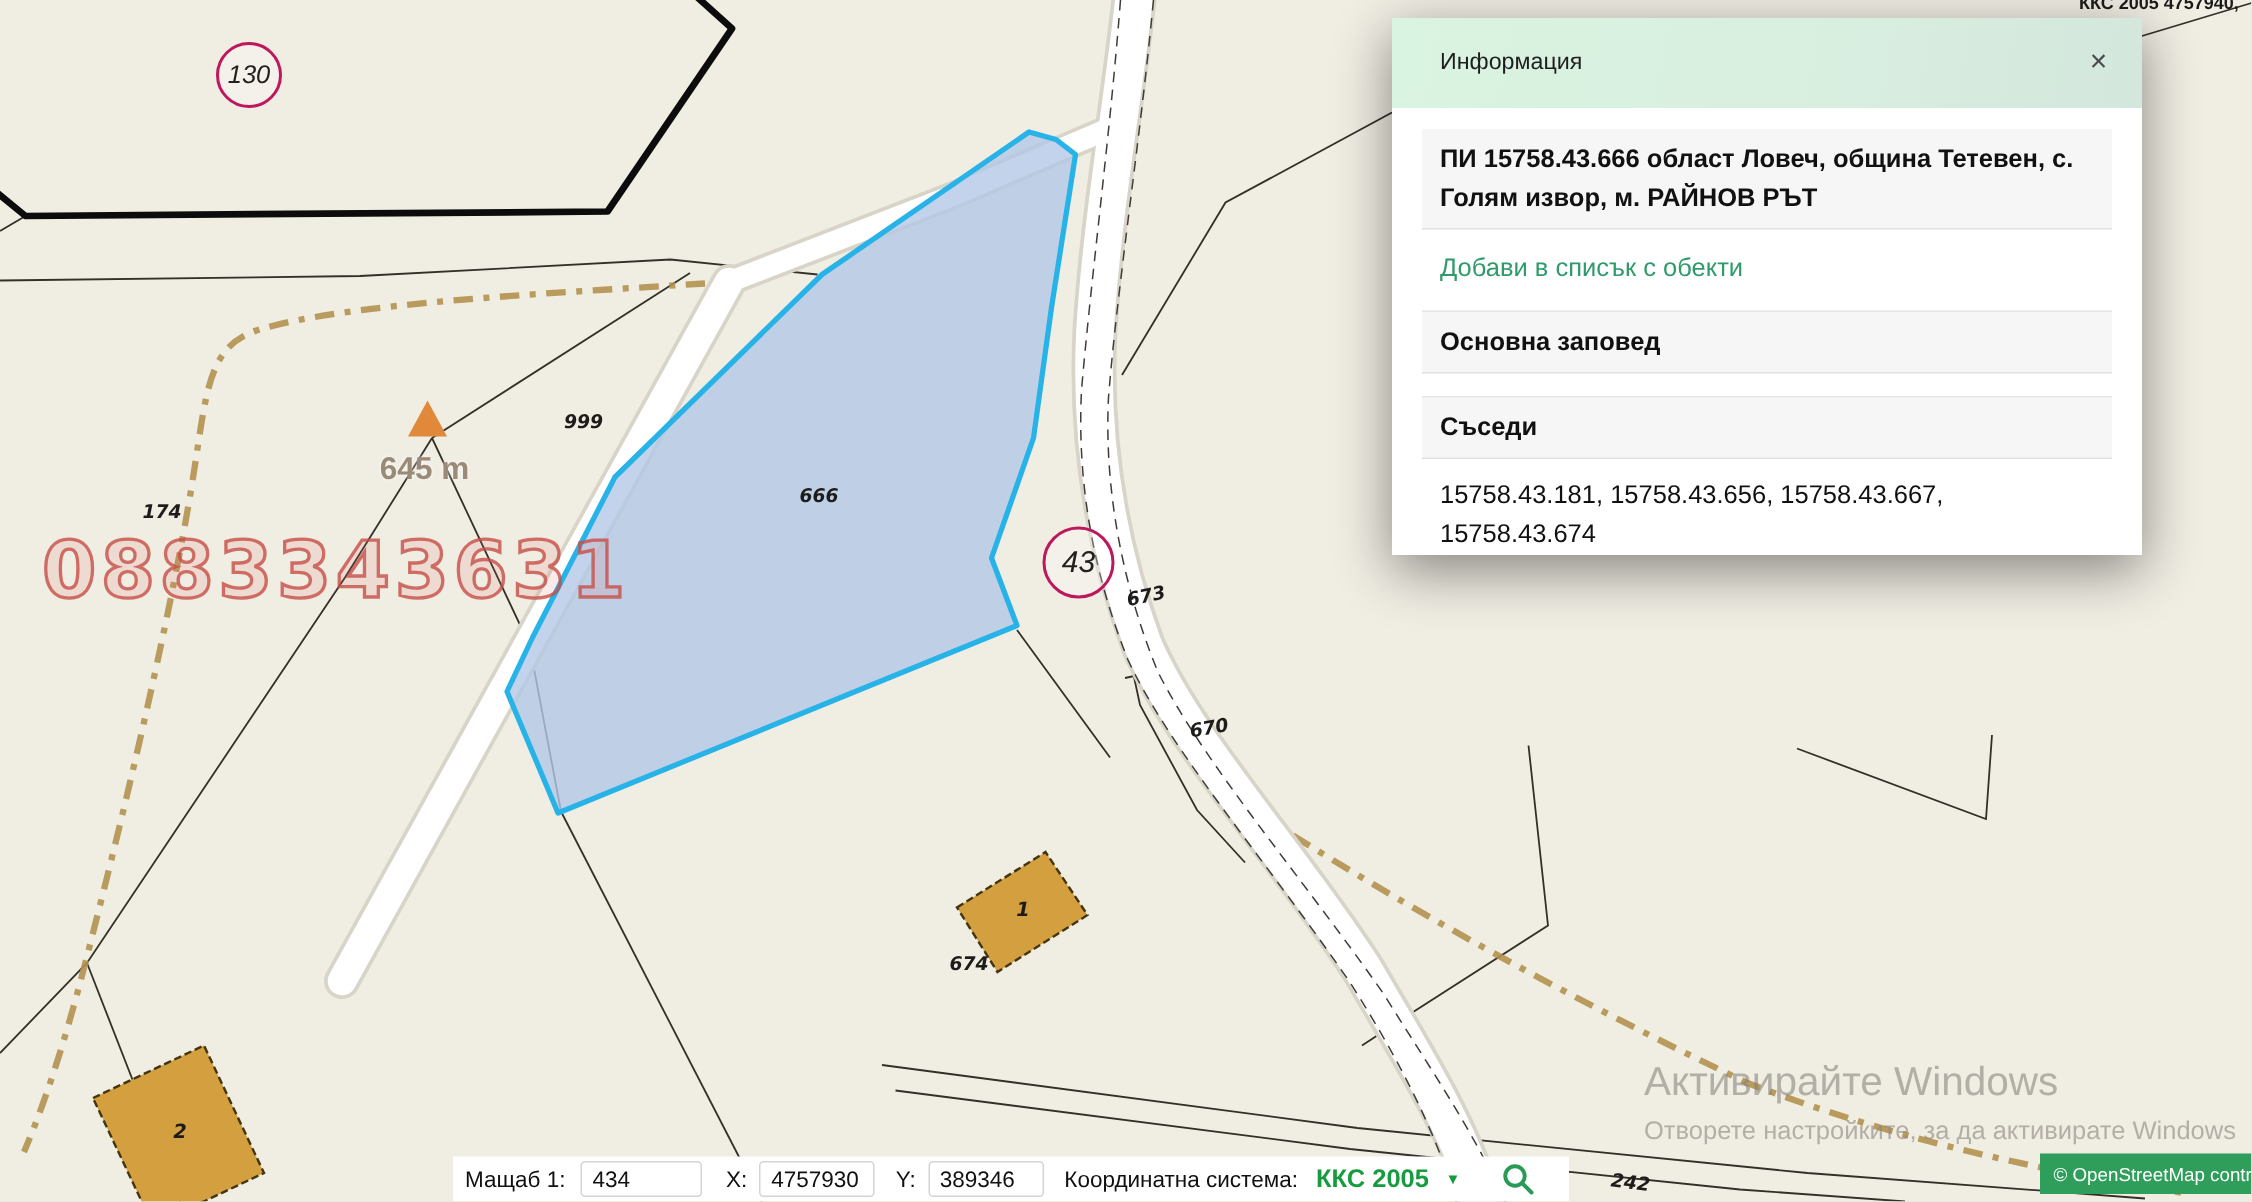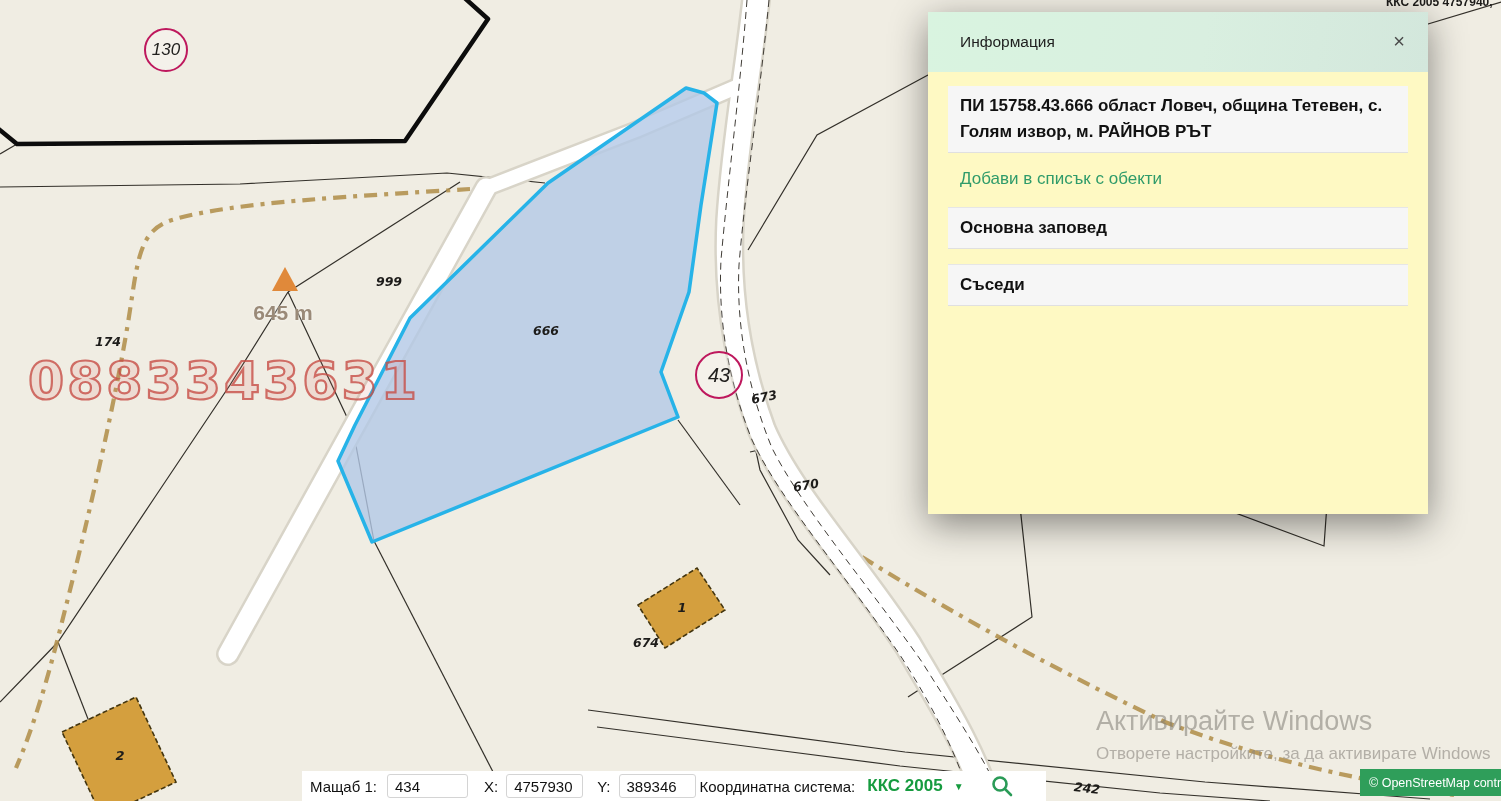--- a/index.html
+++ b/index.html
@@ -38,22 +38,22 @@
   }
   .win-wm1{position:absolute;left:1096px;top:706px;font-size:27px;color:rgba(128,124,116,0.55);white-space:nowrap;}
   .win-wm2{position:absolute;left:1096px;top:744px;font-size:17px;color:rgba(138,134,126,0.60);white-space:nowrap;}
   .top-coords{
     position:absolute;left:1386px;top:-5px;font-size:12px;font-weight:bold;
     color:#1d1c1a;white-space:nowrap;
   }
 
   
   .panel{
-    position:absolute;left:928px;top:12px;width:500px;height:502px;
-    background:#fef9c3;box-shadow:0 10px 35px rgba(0,0,0,0.45);
+    position:absolute;left:928px;top:12px;width:500px;height:358px;
+    background:#ffffff;box-shadow:0 10px 35px rgba(0,0,0,0.45);
     color:#111;
   }
   .panel-header{
     height:60px;background:linear-gradient(100deg,#d9f4e0 0%,#d9efe0 55%,#d3e7dc 100%);
     display:flex;align-items:center;position:relative;
   }
   .panel-header .ptitle{padding-left:32px;font-size:15.5px;color:#1e1e1e;}
   .panel-close{
     position:absolute;right:16px;top:16px;width:26px;height:26px;
     display:flex;align-items:center;justify-content:center;
@@ -179,31 +179,32 @@
   <div class="panel">
     <div class="panel-header">
       <span class="ptitle">Информация</span>
       <span class="panel-close">×</span>
     </div>
     <div class="panel-body">
       <div class="pblock gband ptitleblock">ПИ 15758.43.666 област Ловеч, община Тетевен, с. Голям извор, м. РАЙНОВ РЪТ</div>
       <span class="pblock addlink">Добави в списък с обекти</span>
       <div class="pblock gband sband">Основна заповед</div>
       <div class="pblock gband sband">Съседи</div>
+      <div class="pblock pneigh">15758.43.181, 15758.43.656, 15758.43.667, 15758.43.674</div>
     </div>
   </div>
 
   <div class="toolbar">
     <span class="tlabel" style="margin-left:8px;">Мащаб 1:</span>
     <input class="tinput" style="width: 72px; margin-left: 10px;" value="434">
     <span class="tlabel" style="margin-left:16px;">X:</span>
     <input class="tinput" style="width: 68px; margin-left: 8px;" value="4757930">
     <span class="tlabel" style="margin-left:14px;">Y:</span>
     <input class="tinput" style="width: 68px; margin-left: 8px;" value="389346">
-    <span class="tlabel" style="margin-left:4px;text-align:center;">Координатна система:</span>
+    <span class="tlabel" style="margin-left:14px;text-align:center;">Координатна система:</span>
     <span class="crs-value" style="margin-left:12px;">ККС 2005</span>
     <span class="crs-caret">▼</span>
     <span class="search-btn">
       <svg width="24" height="24" viewBox="0 0 24 24">
         <circle cx="10" cy="10" r="6.5" fill="none" stroke="#2a9b57" stroke-width="2.6"></circle>
         <line x1="15" y1="15" x2="21" y2="21" stroke="#2a9b57" stroke-width="2.6" stroke-linecap="round"></line>
       </svg>
     </span>
   </div>
 

